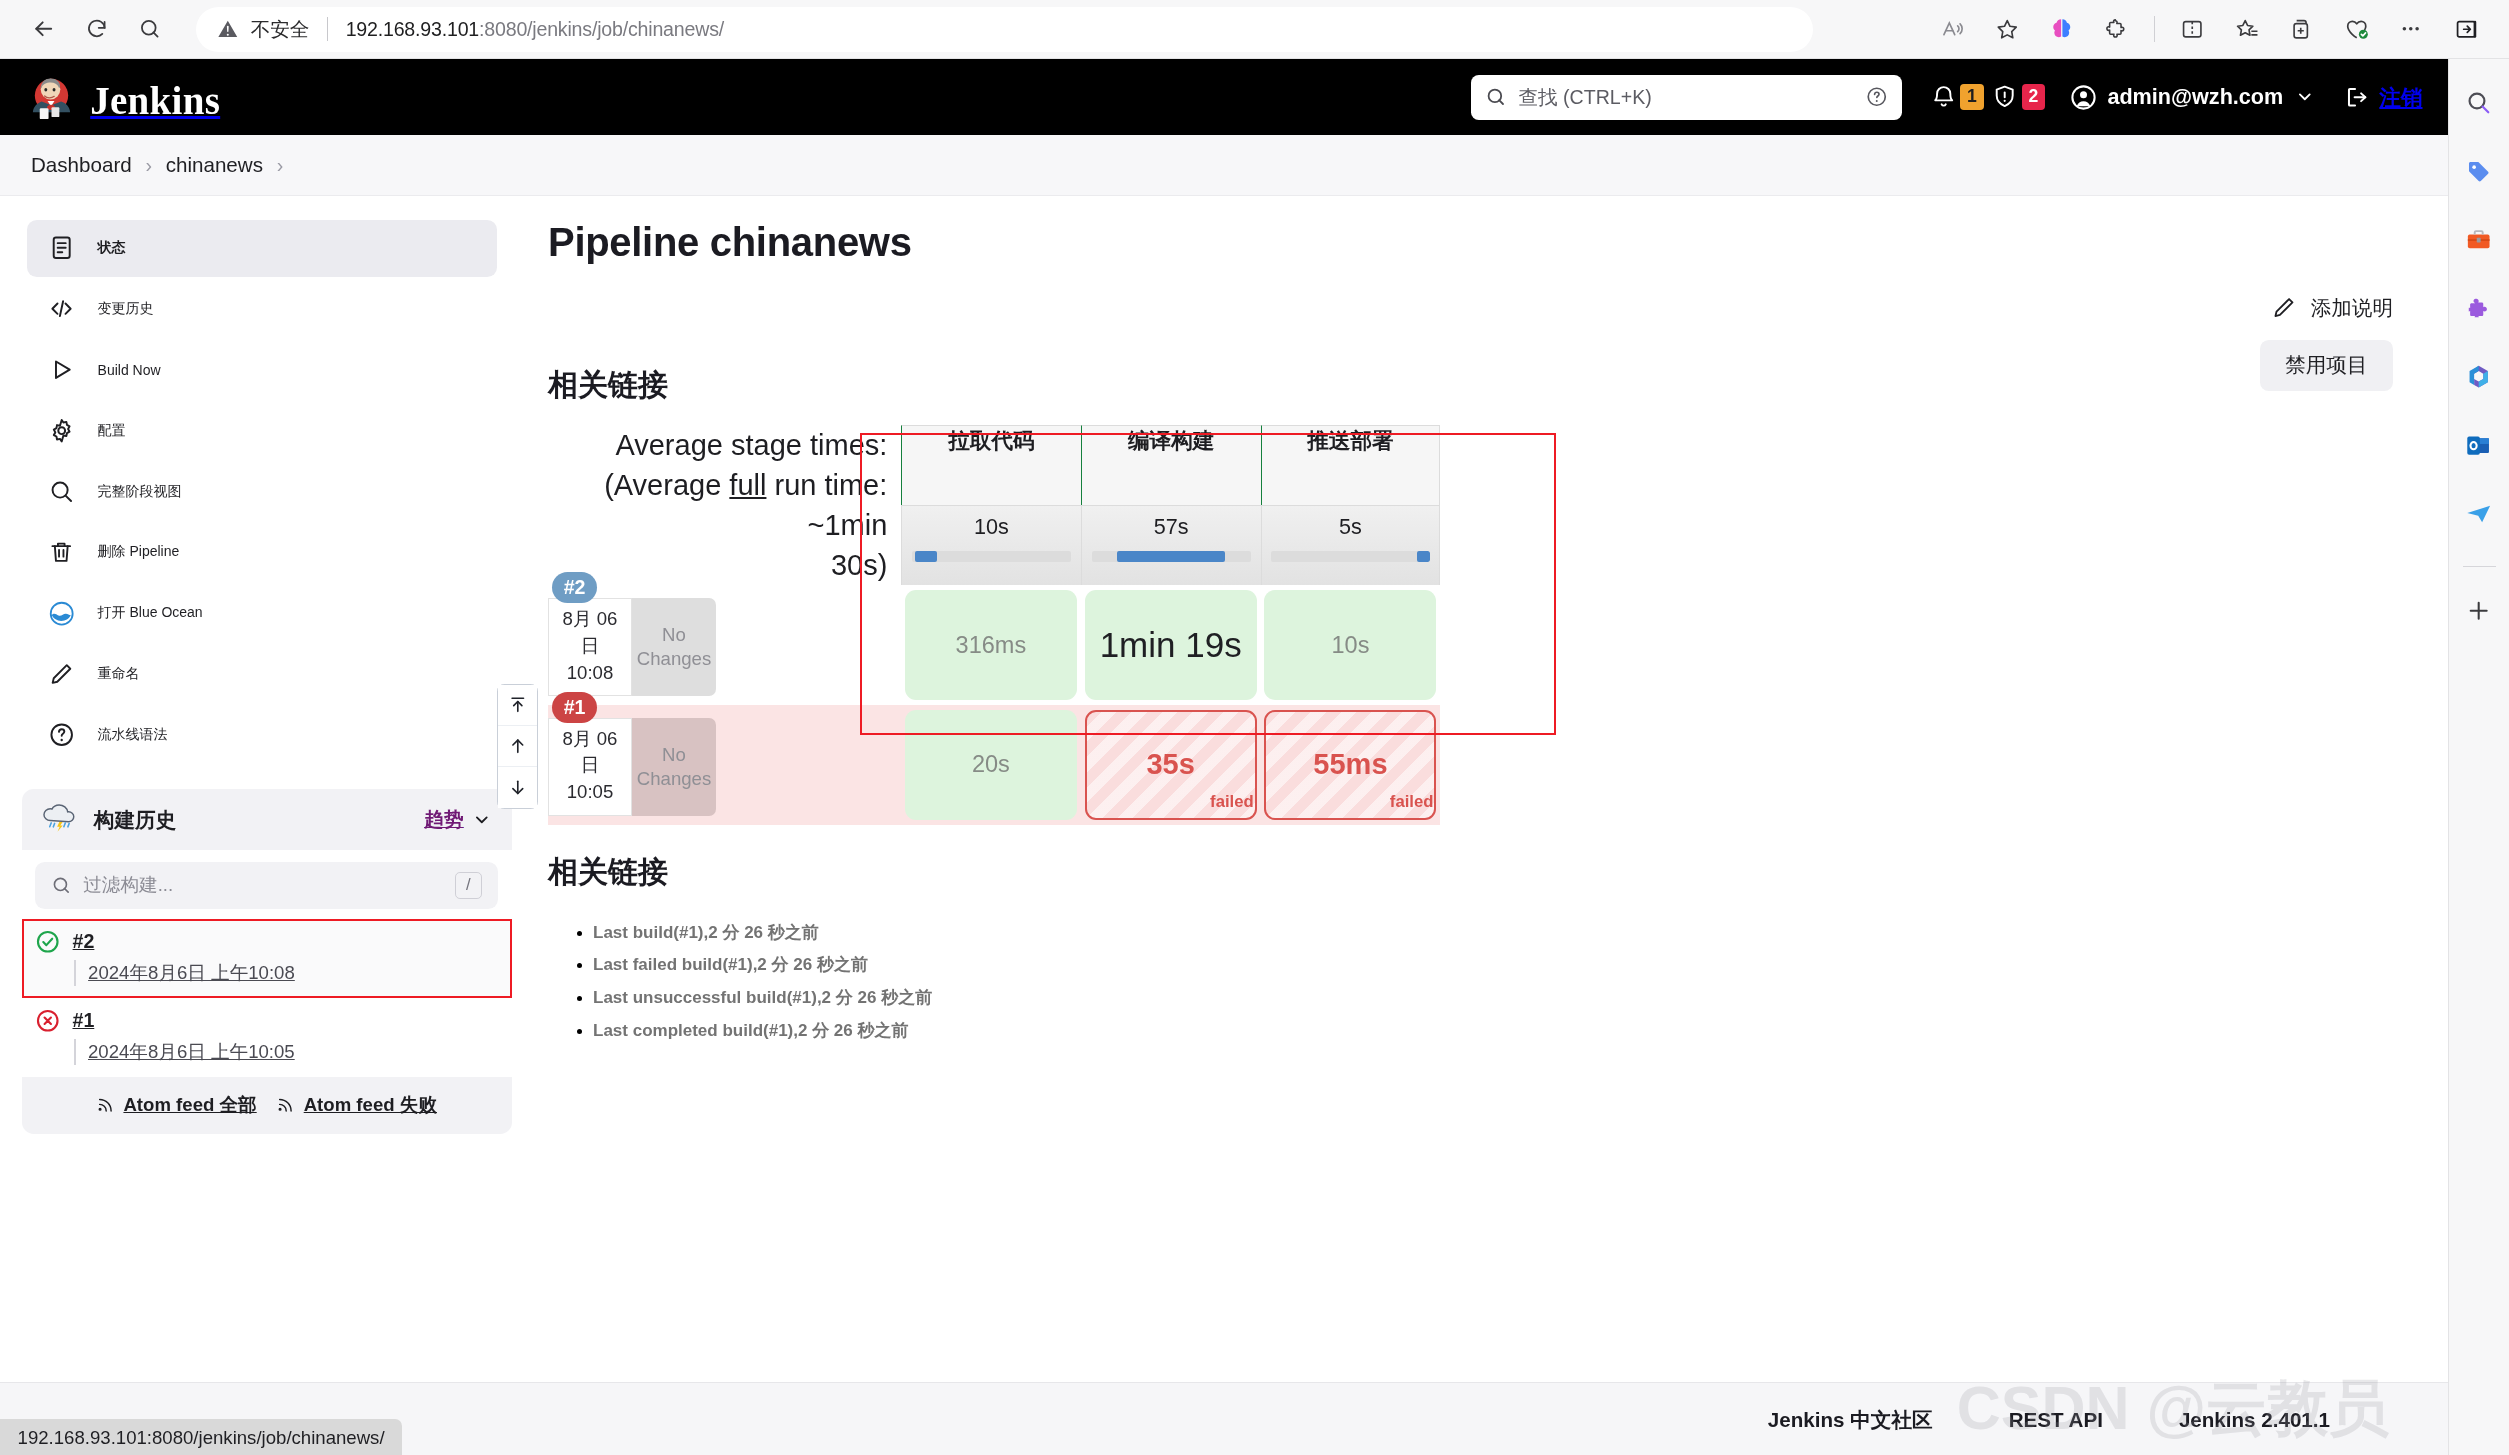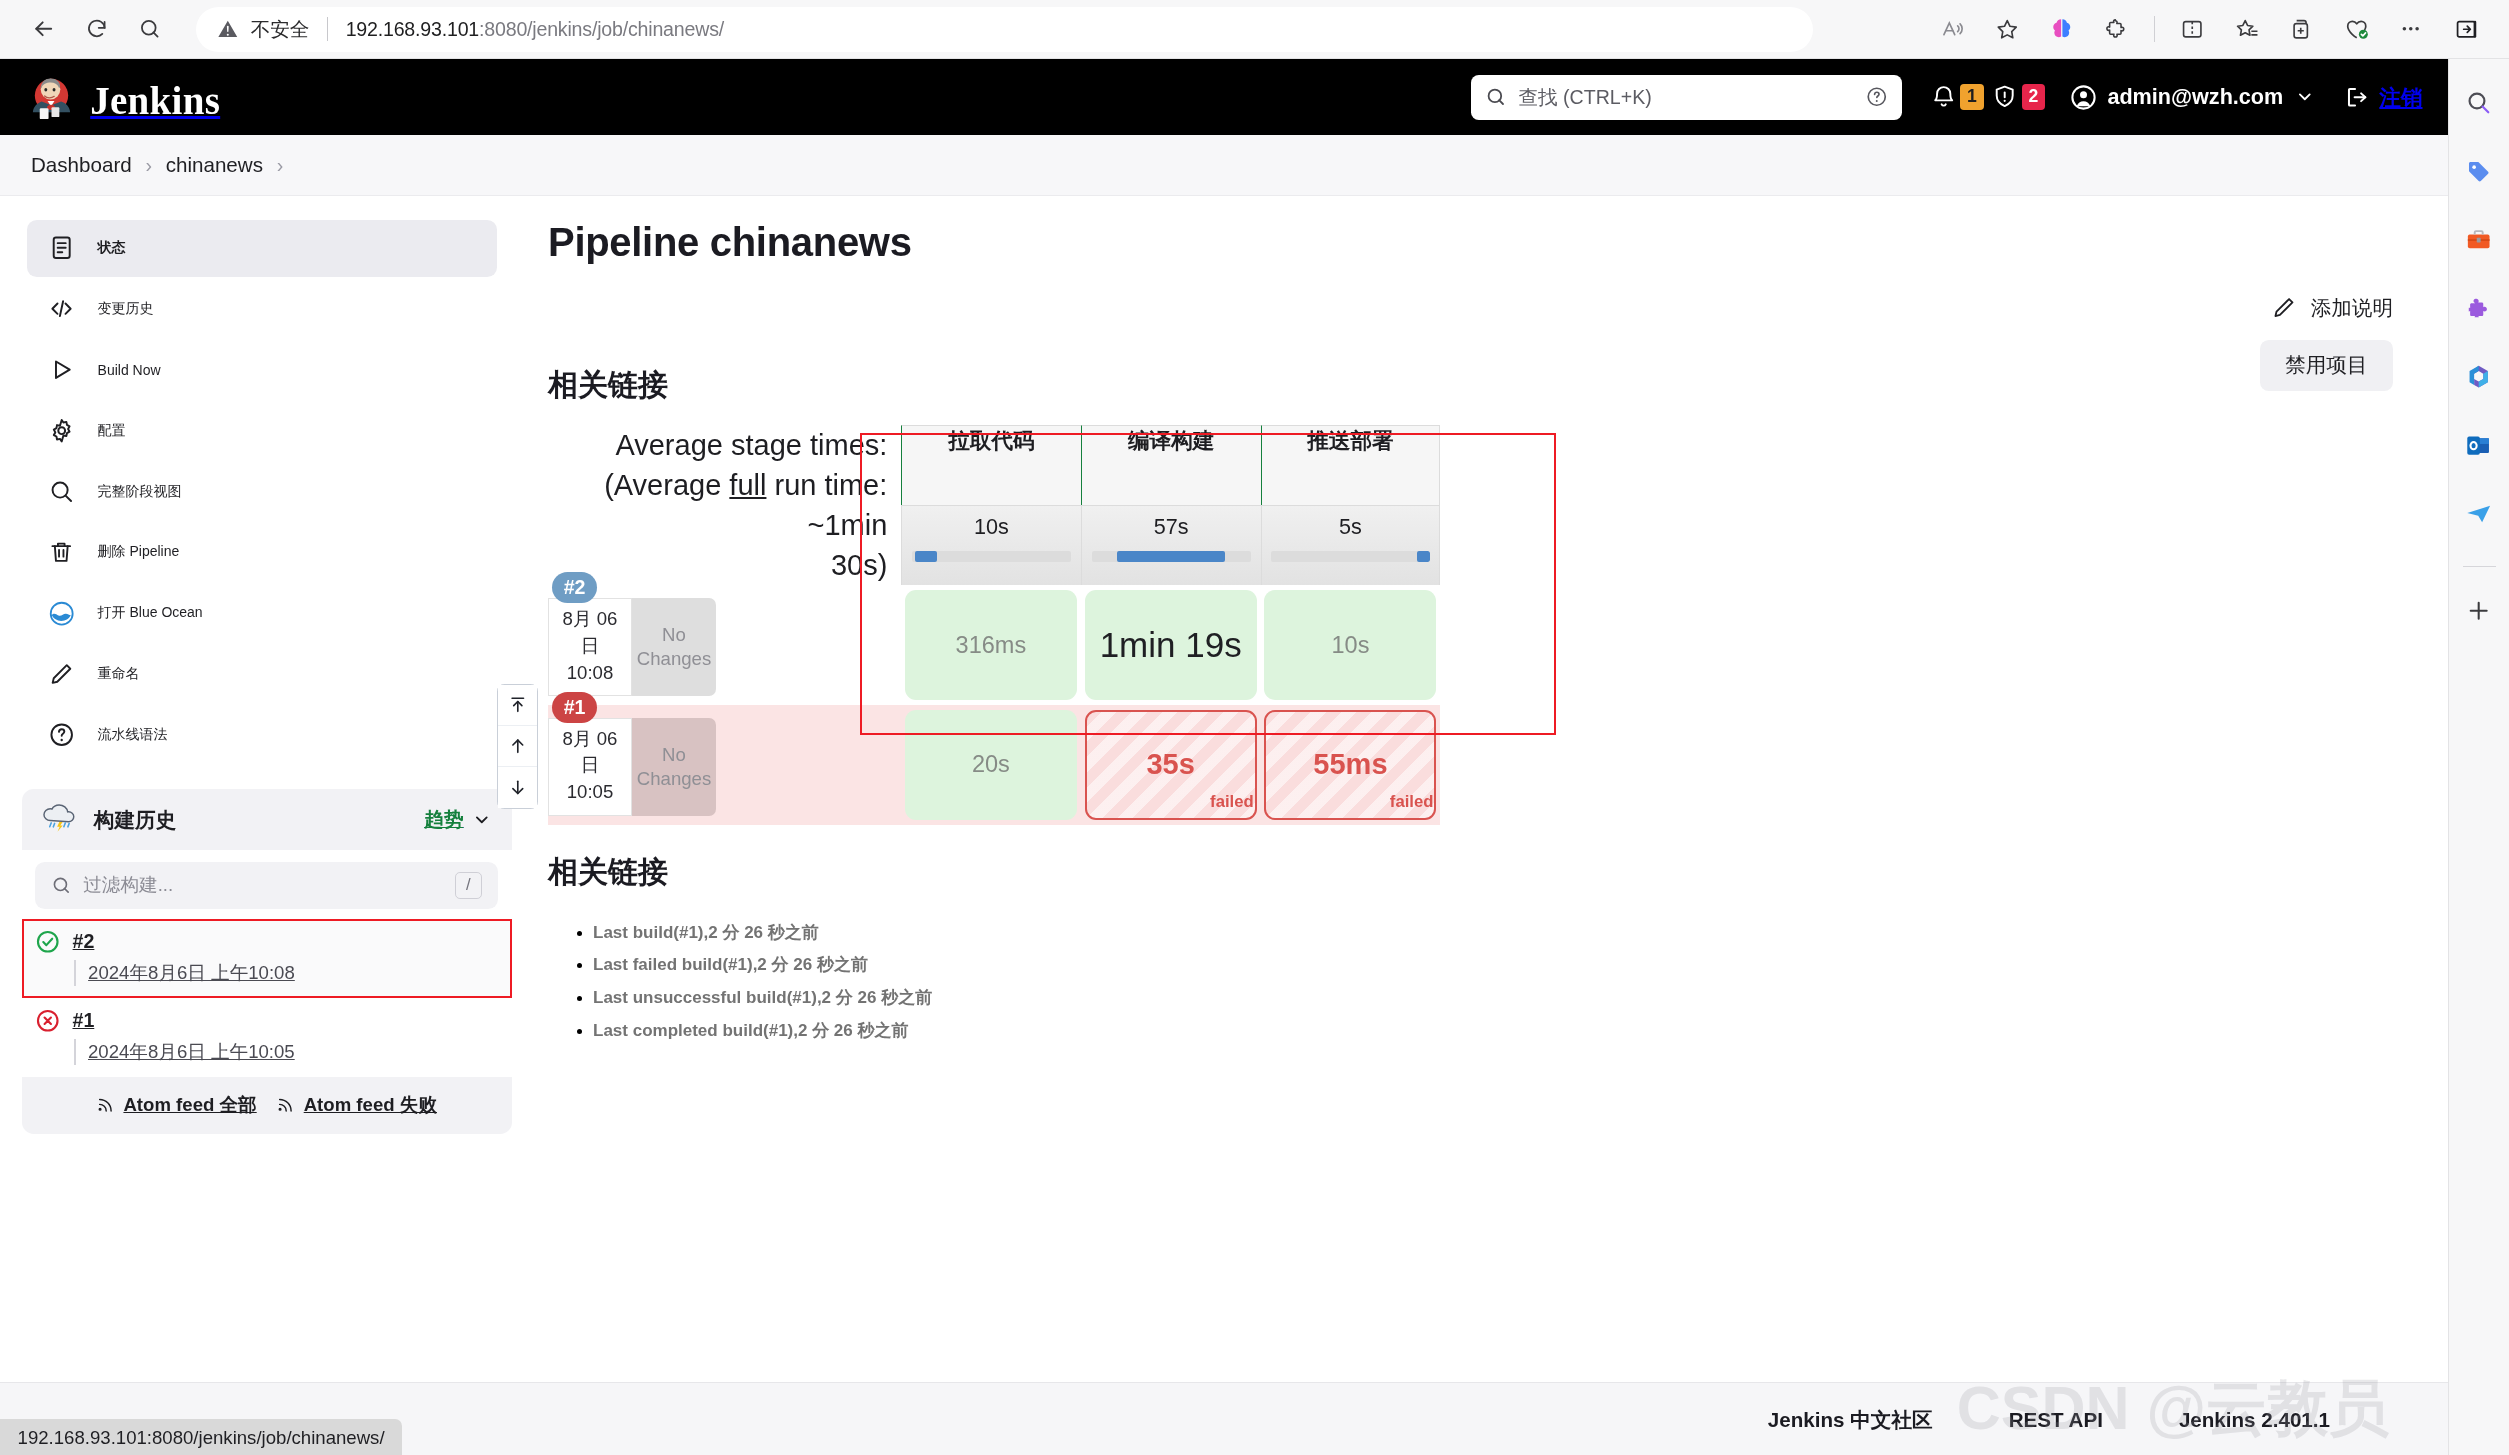--- a/index.html
+++ b/index.html
@@ -125,21 +125,21 @@
     margin-top: 25.5px; margin-left: -5.9px; width: 490px;
     border-radius: 11.8px; overflow: hidden; background: #fff;
   }
   #bh-head {
     height: 61px; background: #f2f2f5; display: flex; align-items: center;
     padding: 0 19.6px;
   }
   #bh-head .weather { width: 37px; height: 33px; margin-right: 15.7px; display:flex; align-items:center; }
   #bh-title { font-size: 20.6px; font-weight: 700; color: #1e1e22; }
   #bh-trend { margin-left: auto; display: flex; align-items: center; gap: 8.8px; }
-  #bh-trend-label { font-size: 19.6px; font-weight: 700; color: #15803d; text-decoration: underline; margin-left: 8px; }
+  #bh-trend-label { font-size: 19.6px; font-weight: 700; color: #701a75; text-decoration: underline; margin-left: 8px; }
   #bh-filter-wrap { padding: 11.8px 13.7px 9.8px; background:#fff; }
   #bh-filter {
     height: 47px; background: #f2f2f5; border-radius: 9.8px; display: flex;
     align-items: center; padding: 0 15.7px;
   }
   #bh-filter-input {
     flex: 1; border: none; background: transparent; outline: none;
     font-size: 18.6px; color: #5e5e66; margin-left: 11.8px;
     font-family: "Liberation Sans", sans-serif;
   }

